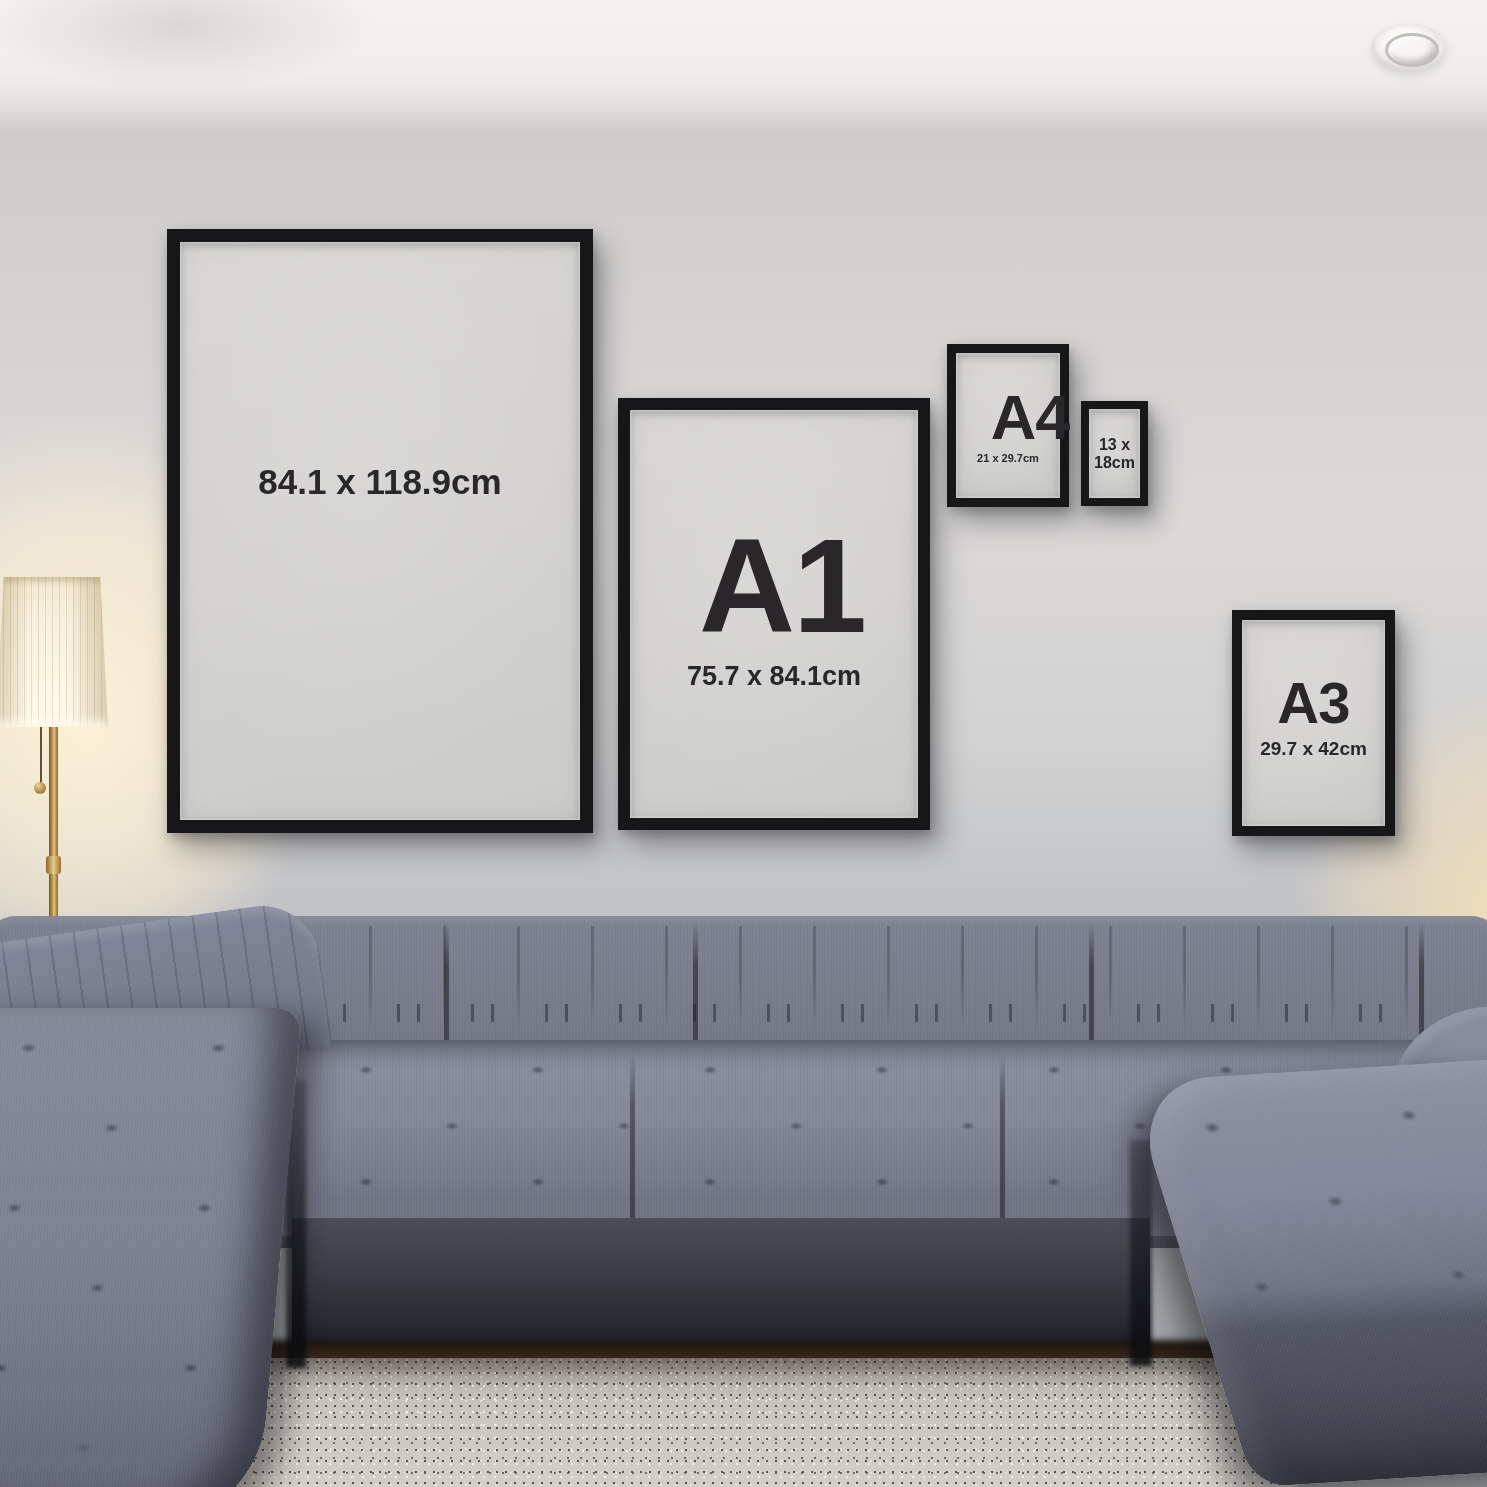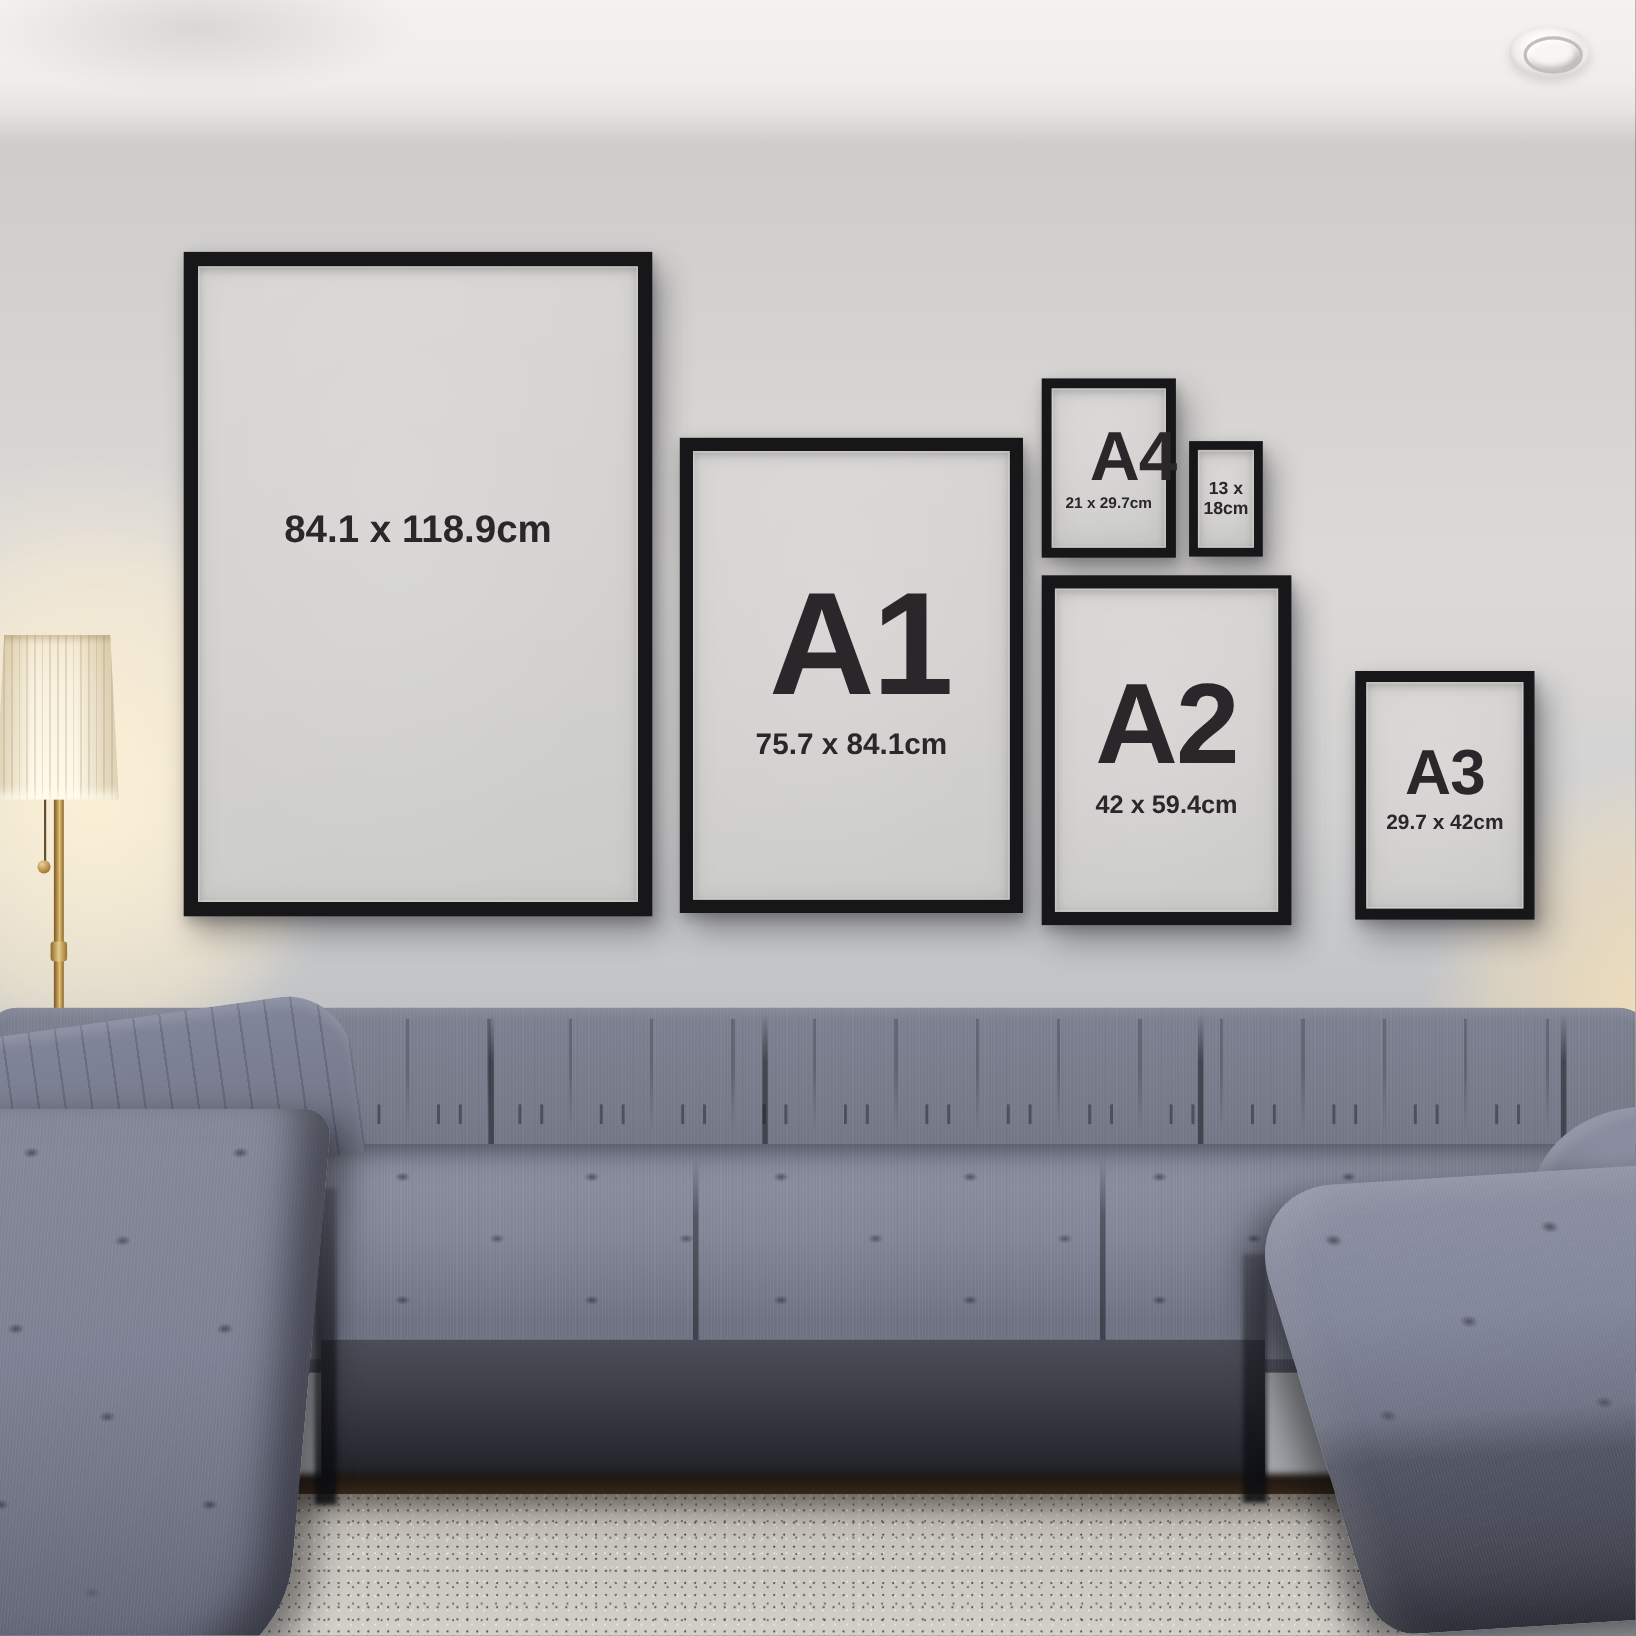--- a/index.html
+++ b/index.html
@@ -86,21 +86,21 @@
   .f-a0 .size-label{font-size:180px;}
   .f-a0 .size-dims{font-size:35px;margin-top:14px;}
 
   .f-a1{left:618px;top:398px;width:312px;height:432px;--bw:12px;}
   .f-a1 .paper{padding-bottom:16px;}
   .f-a1 .size-label{font-size:133px;margin-left:16px;}
   .f-a1 .size-dims{font-size:27px;margin-top:10px;}
 
   .f-a4{left:947px;top:344px;width:122px;height:163px;--bw:9px;}
   .f-a4 .size-label{font-size:63px;margin-left:44px;}
-  .f-a4 .size-dims{font-size:14px;margin-top:3px;}
+  .f-a4 .size-dims{font-size:11px;margin-top:3px;}
 
   .f-p13{left:1081px;top:401px;width:67px;height:105px;--bw:8px;}
   .f-p13 .size-dims{font-size:16px;}
 
   .f-a2{left:947px;top:523px;width:227px;height:318px;--bw:12px;}
   .f-a2 .paper{padding-bottom:10px;}
   .f-a2 .size-label{font-size:104px;}
   .f-a2 .size-dims{font-size:23px;margin-top:8px;}
 
   .f-a3{left:1232px;top:610px;width:163px;height:226px;--bw:10px;}
@@ -301,26 +301,20 @@
 
   <div class="frame f-p13">
     <div class="paper">
       <div class="size-dims">
         <span style="position:static;display:block">13 x</span>
         <span style="position:static;display:block">18cm</span>
       </div>
     </div>
   </div>
 
-  <div class="frame f-a2">
-    <div class="paper">
-      <div class="size-label">A2</div>
-      <div class="size-dims">42 x 59.4cm</div>
-    </div>
-  </div>
 
   <div class="frame f-a3">
     <div class="paper">
       <div class="size-label">A3</div>
       <div class="size-dims">29.7 x 42cm</div>
     </div>
   </div>
 
   <div class="lamp-glow"></div>
   <div class="lamp-pole"></div>

